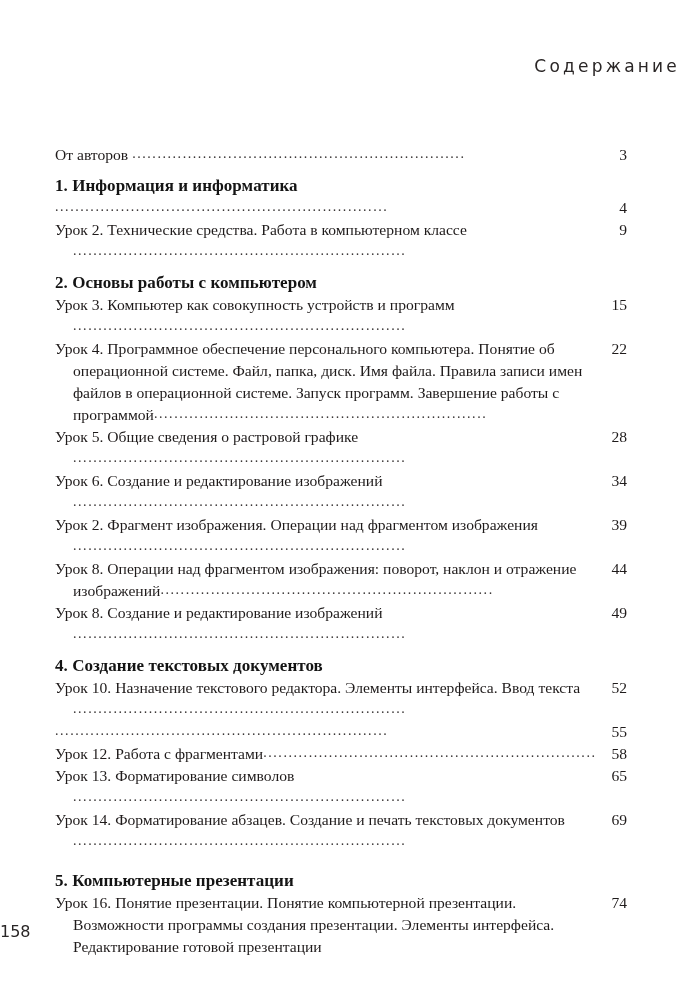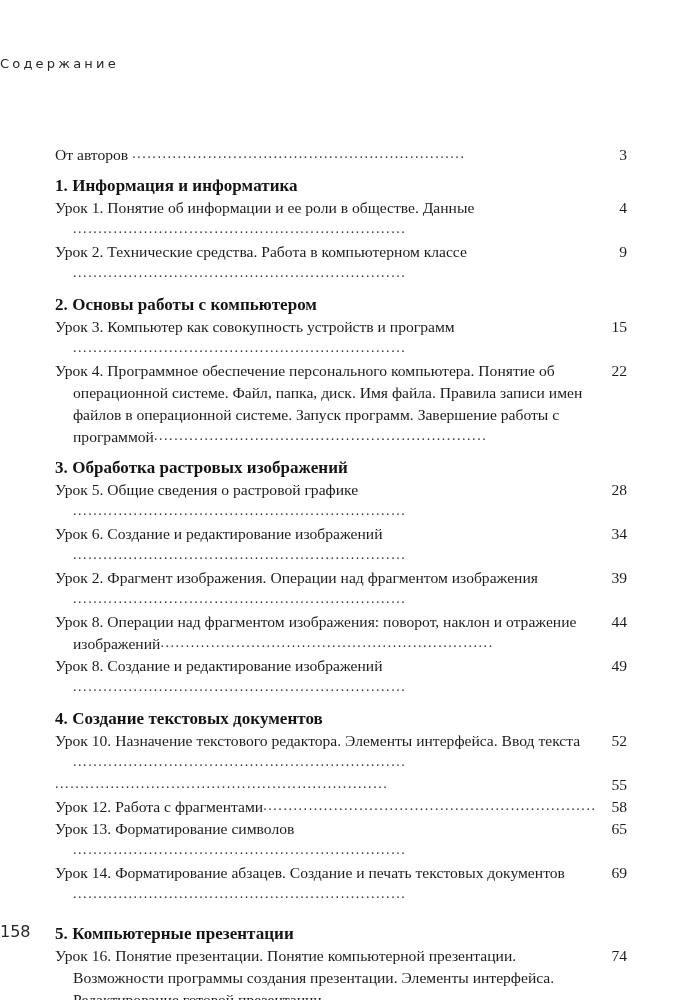--- a/index.html
+++ b/index.html
@@ -23,23 +23,23 @@
     inset: 0;
     background: #ffffff;
   }
 
   
   .toc-title {
     position: absolute;
     top: 56px;
     left: 0;
     width: 680px;
-    text-align: left;
+    text-align: right;
     font-family: "DejaVu Sans", "Liberation Sans", sans-serif;
-    font-size: 13px;
+    font-size: 17px;
     font-weight: 400;
     letter-spacing: 3.2px;
     color: #2a2626;
   }
 
   
   .toc-body {
     position: absolute;
     top: 144px;
     left: 55px;
@@ -120,30 +120,29 @@
 
     <div class="entry first">
       <span class="pageno">3</span>
       <span class="txt">От авторов</span>
       <span class="leader"></span>
     </div>
 
     <div id="sections-host">
         <div class="toc-block">
           <div class="section-heading">1. Информация и информатика</div>
-          <div class="entry"><span class="pageno">4</span><span class="txt">Урок 1. Понятие об информации и ее роли в обществе. Данные</span><span class="leader"></span></div>
+          <div class="entry"><span class="pageno">4</span><span class="leader"></span></div>
           <div class="entry"><span class="pageno">9</span><span class="txt">Урок 2. Технические средства. Работа в компьютерном классе</span><span class="leader"></span></div>
         </div>
         <div class="toc-block">
           <div class="section-heading">2. Основы работы с компьютером</div>
           <div class="entry"><span class="pageno">15</span><span class="txt">Урок 3. Компьютер как совокупность устройств и программ</span><span class="leader"></span></div>
           <div class="entry"><span class="pageno">22</span><span class="txt">Урок 4. Программное обеспечение персонального компьютера. Понятие об операционной системе. Файл, папка, диск. Имя файла. Правила записи имен файлов в операционной системе. Запуск программ. Завершение работы с программой</span><span class="leader"></span></div>
         </div>
         <div class="toc-block">
-          <div class="section-heading">3. Обработка растровых изображений</div>
           <div class="entry"><span class="pageno">28</span><span class="txt">Урок 5. Общие сведения о растровой графике</span><span class="leader"></span></div>
           <div class="entry"><span class="pageno">34</span><span class="txt">Урок 6. Создание и редактирование изображений</span><span class="leader"></span></div>
           <div class="entry"><span class="pageno">39</span><span class="txt">Урок 2. Фрагмент изображения. Операции над фрагментом изображения</span><span class="leader"></span></div>
           <div class="entry"><span class="pageno">44</span><span class="txt">Урок 8. Операции над фрагментом изображения: поворот, наклон и отражение изображений</span><span class="leader"></span></div>
           <div class="entry"><span class="pageno">49</span><span class="txt">Урок 8. Создание и редактирование изображений</span><span class="leader"></span></div>
         </div>
         <div class="toc-block">
           <div class="section-heading">4. Создание текстовых документов</div>
           <div class="entry"><span class="pageno">52</span><span class="txt">Урок 10. Назначение текстового редактора. Элементы интерфейса. Ввод текста</span><span class="leader"></span></div>
           <div class="entry"><span class="pageno">55</span><span class="leader"></span></div>

